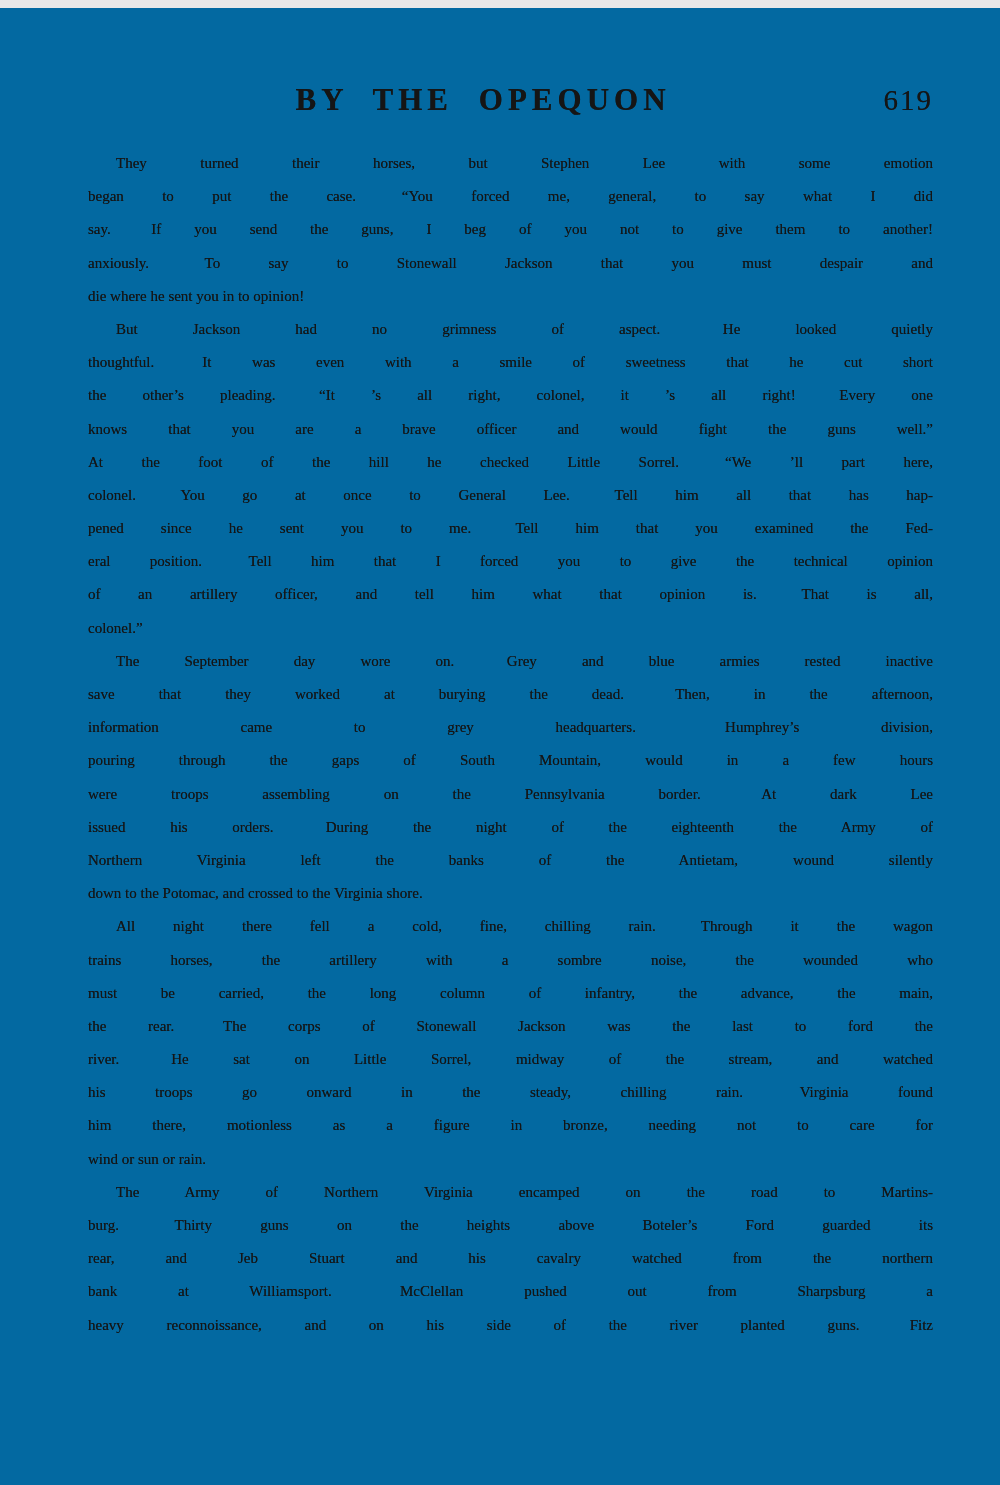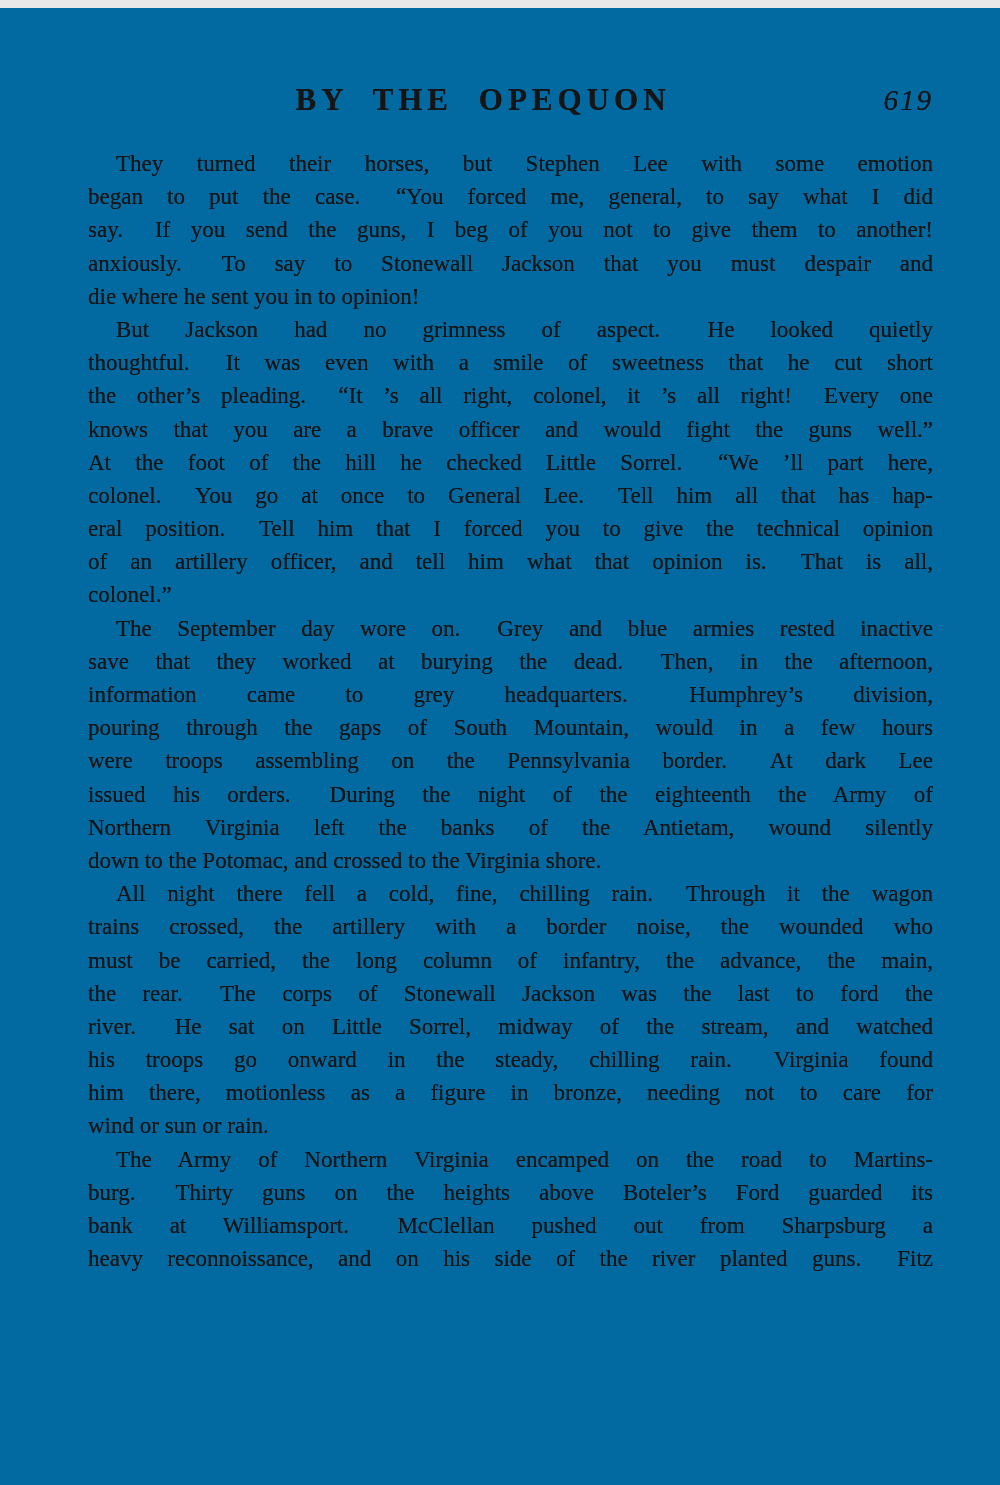--- a/index.html
+++ b/index.html
@@ -18,28 +18,28 @@
   }
   .running-title{
     position:absolute;left:0;right:55px;top:0;
     text-align:center;
     font-size:31px;font-weight:bold;
     letter-spacing:5px;word-spacing:13px;
     white-space:nowrap;
   }
   .page-number{
     position:absolute;right:0;top:2px;
-    font-size:29px;letter-spacing:2px;font-style:italic;
+    font-size:29px;letter-spacing:2px;
   }
   .text-body{
     position:absolute;top:139px;left:88px;width:845px;
   }
   .paragraph{margin:0;padding:0;}
   .line{
-    font-size:23px;
+    font-size:15px;
     height:33.2px;line-height:33.2px;
     text-align:left;
   }
   .line.j{
     text-align:justify;
     text-align-last:justify;
   }
   .line.indent{text-indent:28px;}
 </style>
 </head>
@@ -58,44 +58,46 @@
         <div class="line j">anxiously.  To say to Stonewall Jackson that you must despair and</div>
         <div class="line">die where he sent you in to opinion!</div>
       </div>
       <div class="paragraph">
         <div class="line j indent">But Jackson had no grimness of aspect.  He looked quietly</div>
         <div class="line j">thoughtful.  It was even with a smile of sweetness that he cut short</div>
         <div class="line j">the other’s pleading.  “It ’s all right, colonel, it ’s all right!  Every one</div>
         <div class="line j">knows that you are a brave officer and would fight the guns well.”</div>
         <div class="line j">At the foot of the hill he checked Little Sorrel.  “We ’ll part here,</div>
         <div class="line j">colonel.  You go at once to General Lee.  Tell him all that has hap-</div>
+        <div class="line j">pened since he sent you to me.  Tell him that you examined the Fed-</div>
         <div class="line j">eral position.  Tell him that I forced you to give the technical opinion</div>
         <div class="line j">of an artillery officer, and tell him what that opinion is.  That is all,</div>
         <div class="line">colonel.”</div>
       </div>
       <div class="paragraph">
         <div class="line j indent">The September day wore on.  Grey and blue armies rested inactive</div>
         <div class="line j">save that they worked at burying the dead.  Then, in the afternoon,</div>
         <div class="line j">information came to grey headquarters.  Humphrey’s division,</div>
         <div class="line j">pouring through the gaps of South Mountain, would in a few hours</div>
         <div class="line j">were troops assembling on the Pennsylvania border.  At dark Lee</div>
         <div class="line j">issued his orders.  During the night of the eighteenth the Army of</div>
         <div class="line j">Northern Virginia left the banks of the Antietam, wound silently</div>
         <div class="line">down to the Potomac, and crossed to the Virginia shore.</div>
       </div>
       <div class="paragraph">
         <div class="line j indent">All night there fell a cold, fine, chilling rain.  Through it the wagon</div>
-        <div class="line j">trains crossed, the artillery with a border noise, the wounded who</div>
+        <div class="line j">trains horses, the artillery with a sombre noise, the wounded who</div>
         <div class="line j">must be carried, the long column of infantry, the advance, the main,</div>
         <div class="line j">the rear.  The corps of Stonewall Jackson was the last to ford the</div>
         <div class="line j">river.  He sat on Little Sorrel, midway of the stream, and watched</div>
         <div class="line j">his troops go onward in the steady, chilling rain.  Virginia found</div>
         <div class="line j">him there, motionless as a figure in bronze, needing not to care for</div>
         <div class="line">wind or sun or rain.</div>
       </div>
       <div class="paragraph">
         <div class="line j indent">The Army of Northern Virginia encamped on the road to Martins-</div>
         <div class="line j">burg.  Thirty guns on the heights above Boteler’s Ford guarded its</div>
+        <div class="line j">rear, and Jeb Stuart and his cavalry watched from the northern</div>
         <div class="line j">bank at Williamsport.  McClellan pushed out from Sharpsburg a</div>
         <div class="line j">heavy reconnoissance, and on his side of the river planted guns.  Fitz</div>
       </div>
     </div>
 </div>
 
 </body></html>

